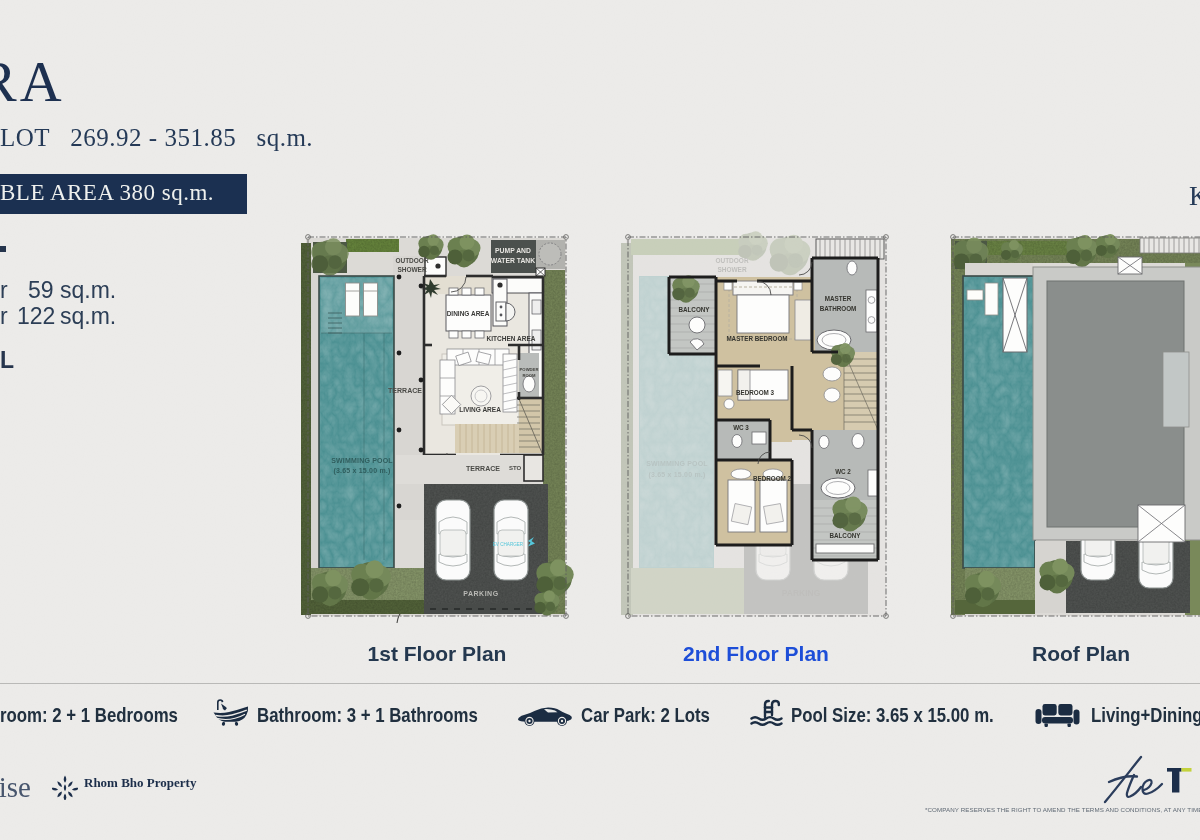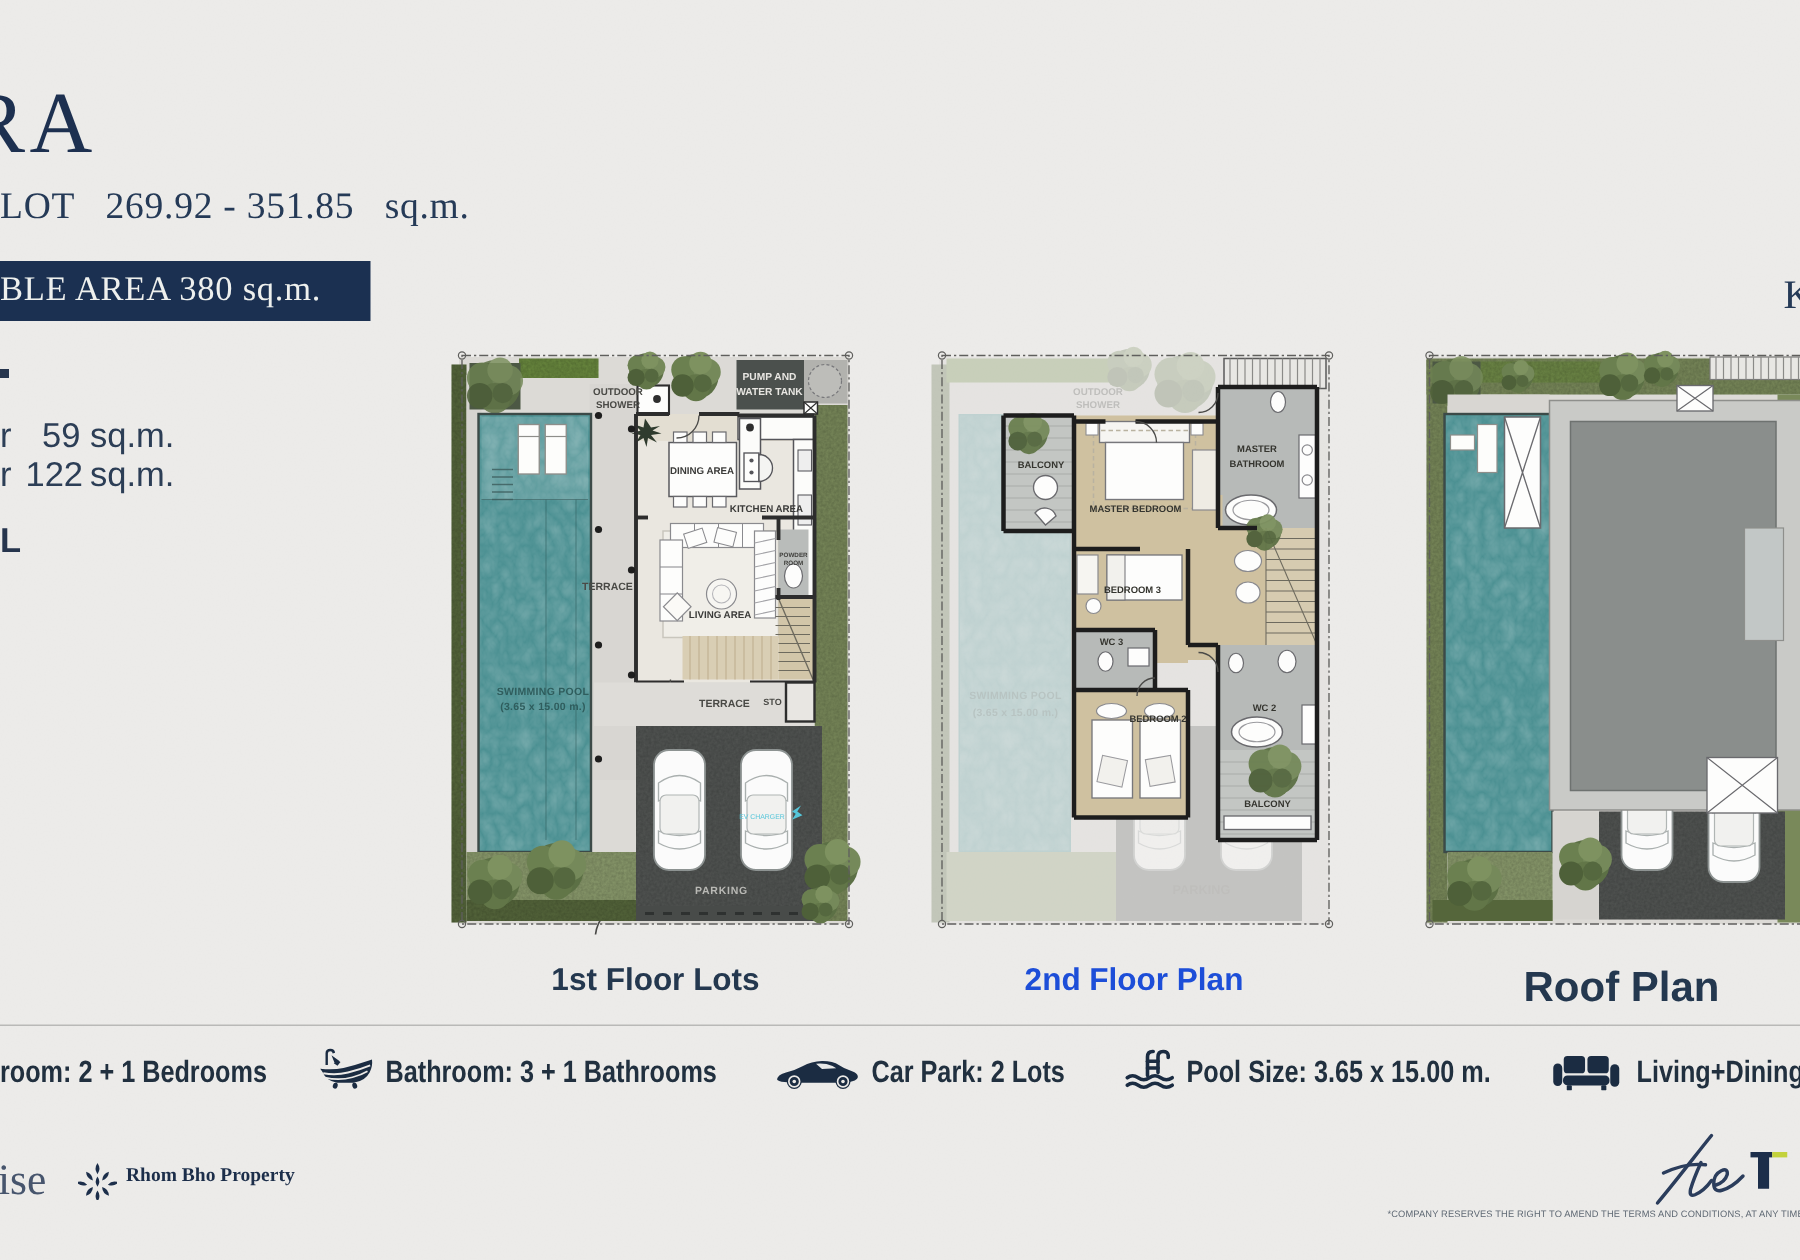--- a/index.html
+++ b/index.html
@@ -585,25 +585,25 @@
         <line x1="1194" y1="238" x2="1194" y2="253"></line>
           <line x1="1199" y1="238" x2="1199" y2="253"></line>
       </g>
 
       <rect x="953" y="237" width="258" height="379" fill="none" stroke="#5f5f5d" stroke-width="0.9" stroke-dasharray="6 2 1.5 2"></rect>
       <circle cx="953" cy="237" r="2.4" fill="none" stroke="#5f5f5d" stroke-width="0.8"></circle>
       <circle cx="953" cy="616" r="2.4" fill="none" stroke="#5f5f5d" stroke-width="0.8"></circle>
     </g>
   </svg>
 
-  <div class="abs" style="left:317px;top:642px;width:240px;text-align:center;font-size:21px;font-weight:bold;color:#24384f;">1st Floor Lots</div>
+  <div class="abs" style="left:317px;top:642px;width:240px;text-align:center;font-size:21px;font-weight:bold;color:#24384f;">1st Floor Plan</div>
 
   <div class="abs" style="left:636px;top:642px;width:240px;text-align:center;font-size:21px;font-weight:bold;color:#1d4ed8;">2nd Floor Plan</div>
 
-  <div class="abs" style="left:961px;top:642px;width:240px;text-align:center;font-size:28px;font-weight:bold;color:#24384f;">Roof Plan</div>
+  <div class="abs" style="left:961px;top:642px;width:240px;text-align:center;font-size:21px;font-weight:bold;color:#24384f;">Roof Plan</div>
 
   <div class="abs" style="left:0;top:683px;width:1200px;height:1px;background:#b9b9b7;"></div>
 
   <div class="abs" style="left:0;top:701px;width:1200px;height:34px;font-size:18px;color:#21303f;">
 
     <span class="abs" style="left:0px;top:2px;white-space:nowrap;font-size:20.5px;font-weight:bold;transform:scale(0.82,1);transform-origin:0 0;">room: 2 + 1 Bedrooms</span>
 
     <svg class="abs" style="left:212px;top:-6px" width="40" height="40" viewBox="0 0 40 40">
       <path d="M5 15 L5 7.2 Q5 4.2 8.2 4.2 Q11.2 4.2 11.4 6.8 L9.8 7.4 Q9.6 5.8 8.2 5.8 Q6.6 5.8 6.6 7.4 L6.6 15 Z" fill="#1b2c42"></path>
       <path d="M9 8.5 L14.5 12.5 L11 13.5 Z M10.5 13.8 Q13.3 11.8 15 13 L13 15.5 Z" fill="#1b2c42"></path>

